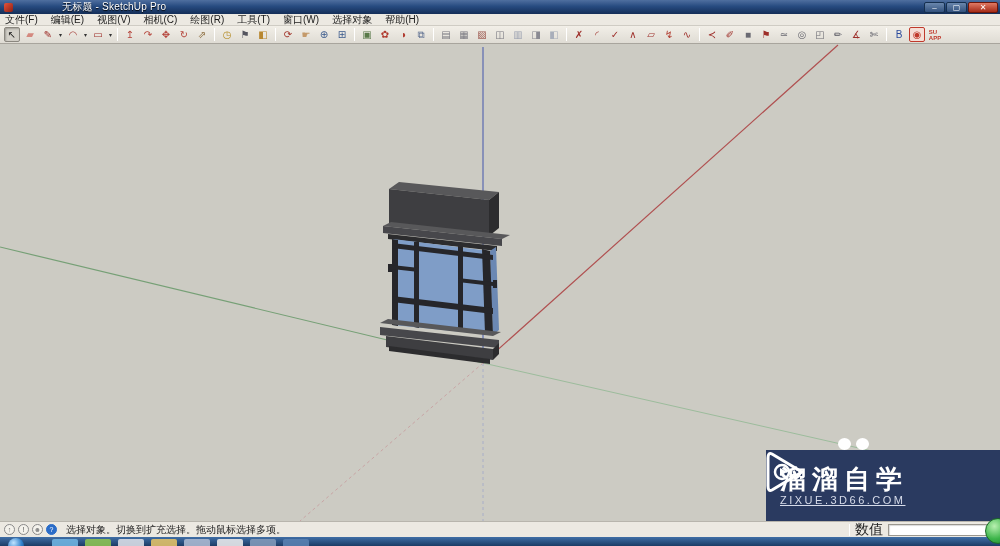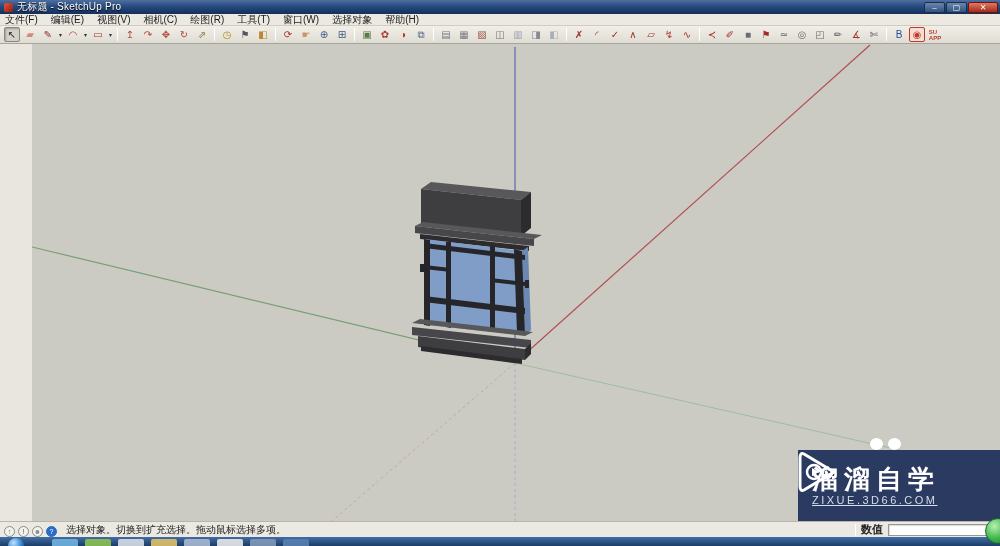--- a/index.html
+++ b/index.html
@@ -3,21 +3,21 @@
 <meta charset="utf-8">
 <style>
   * { margin:0; padding:0; box-sizing:border-box; }
   html,body { width:1000px; height:546px; overflow:hidden; }
   body { font-family:"Liberation Sans","DejaVu Sans",sans-serif; position:relative; background:#e9e6df; }
 
   
   .titlebar { height:14px; background:linear-gradient(180deg,#4f6f9f 0%,#274b80 45%,#142e58 100%);
     display:flex; align-items:center; padding:0 2px 0 4px; color:#fff; font-size:10px; }
   .app-icon { width:9px; height:9px; background:linear-gradient(135deg,#e8543a,#8c1f14); border-radius:2px; margin-right:4px; flex:0 0 auto; }
-  .title-text { flex:1; white-space:nowrap; letter-spacing:.2px; text-shadow:0 1px 1px #000; }
+  .title-text { flex:1; white-space:nowrap; letter-spacing:.2px; text-shadow:0 1px 1px #000;margin-left:45px; }
   .winbtns { display:flex; gap:1px; }
   .winbtn { width:21px; height:11px; font-size:8px; line-height:10px; text-align:center; color:#fff;
     background:linear-gradient(180deg,#6a87ad,#33527e); border:1px solid #16304f; border-radius:2px; }
   .winbtn.close { width:30px; background:linear-gradient(180deg,#e07a64,#a52a17); border-color:#6e1507; }
 
   
   .menubar { height:12px; background:#ece9e2; border-bottom:1px solid #cfccc4; display:flex; align-items:center;
     padding-left:5px; gap:13px; font-size:10px; color:#1a1a1a; }
   .menu-item { white-space:nowrap; cursor:default; }
 
@@ -27,21 +27,21 @@
   .tbtn { width:16px; height:15px; display:flex; align-items:center; justify-content:center;
     border:1px solid transparent; border-radius:2px; margin:0 1px; flex:0 0 auto; }
   .tbtn .glyph { font-size:10px; line-height:1; }
   .tbtn.pressed { border:1px solid #8a877f; background:#d4d1c9; box-shadow:inset 1px 1px 2px rgba(0,0,0,.25); }
   .tbtn.hl { border:1px solid #c0392b; background:#f5ded6; }
   .dd { font-size:6px; color:#333; width:7px; text-align:center; flex:0 0 auto; }
   .tsep { width:1px; height:13px; background:#b0ada5; border-right:1px solid #fff; margin:0 3px; flex:0 0 auto; }
   .glyph.twoline { font-size:6px; font-weight:bold; line-height:1; letter-spacing:0; }
 
   
-  .viewport { position:relative; height:477px; background:var(--bg,#cccbc3); overflow:hidden;margin-left:32px; }
+  .viewport { position:relative; height:477px; background:var(--bg,#cccbc3); overflow:hidden; }
   .viewport svg { position:absolute; left:0; top:0; }
   .ax-green  { stroke:var(--green); stroke-width:1.2; }
   .ax-green2 { stroke:var(--green-faint); stroke-width:1; }
   .ax-blue   { stroke:var(--blue); stroke-width:1.2; }
   .ax-blue2  { stroke:var(--blue-faint); stroke-width:1; stroke-dasharray:3 3; }
   .ax-red    { stroke:var(--red); stroke-width:1.2; }
   .ax-red2   { stroke:var(--red-faint); stroke-width:1; stroke-dasharray:3 3; }
   .f-top    { fill:var(--frame-top); }
   .f-dark   { fill:var(--frame-dark); }
   .f-darker { fill:var(--frame-darker); }
@@ -53,28 +53,28 @@
   .white-dot { position:absolute; width:13px; height:12px; background:#fff; border-radius:50%; }
 
   .watermark { position:absolute; left:766px; top:406px; width:234px; height:71px; background:var(--wm-bg,#2a3a60);
     display:flex; align-items:center; padding-left:14px; gap:12px; color:#fff; }
   .wm-logo { width:40px; height:44px; flex:0 0 auto; }
   .wm-col { display:flex; flex-direction:column; }
   .wm-brand { font-size:26px; font-weight:bold; letter-spacing:6px; line-height:1.1; }
   .wm-url { font-size:11px; letter-spacing:2.5px; color:#d7dcea; text-transform:uppercase;text-decoration:underline; }
 
   
-  .statusbar { height:16px; background:#ece9e2; border-top:1px solid #b8b5ad; display:flex; align-items:flex-end;
+  .statusbar { height:16px; background:#ece9e2; border-top:1px solid #b8b5ad; display:flex; align-items:center;
     padding:0 4px; font-size:10px; color:#222; }
   .sicon { width:11px; height:11px; border-radius:50%; border:1px solid #8a8a8a; margin-right:3px;
     display:flex; align-items:center; justify-content:center; font-size:7px; color:#666; background:#f4f2ec; flex:0 0 auto; }
   .hint { margin-left:6px; white-space:nowrap; }
   .meas { margin-left:auto; display:flex; align-items:center; gap:5px; }
   .msep { width:1px; height:12px; background:#b0ada5; border-right:1px solid #fff; }
-  .meas-label { font-size:11px; color:#222;font-weight:bold; }
+  .meas-label { font-size:14px; color:#222; }
   .meas-input { width:108px; height:12px; background:#fff; border:1px solid #9a978f; box-shadow:inset 1px 1px 1px rgba(0,0,0,.15); font-size:9px; padding:0 2px; }
 
   
   .taskbar { height:9px; background:linear-gradient(180deg,#3f6ea6,#1c3c66); display:flex; align-items:flex-end; position:relative; }
   .orb { position:absolute; left:8px; bottom:-8px; width:16px; height:16px; border-radius:50%;
     background:radial-gradient(circle at 35% 30%,#bfe3ff,#2d7ec9 55%,#0c3e74); }
   .sliver { width:26px; height:7px; border-radius:2px 2px 0 0; margin-right:7px; opacity:.9; }
   .task-slivers { display:flex; margin-left:52px; align-items:flex-end; }
 
   .green-ball { position:absolute; right:-11px; bottom:2px; width:26px; height:26px; border-radius:50%;

